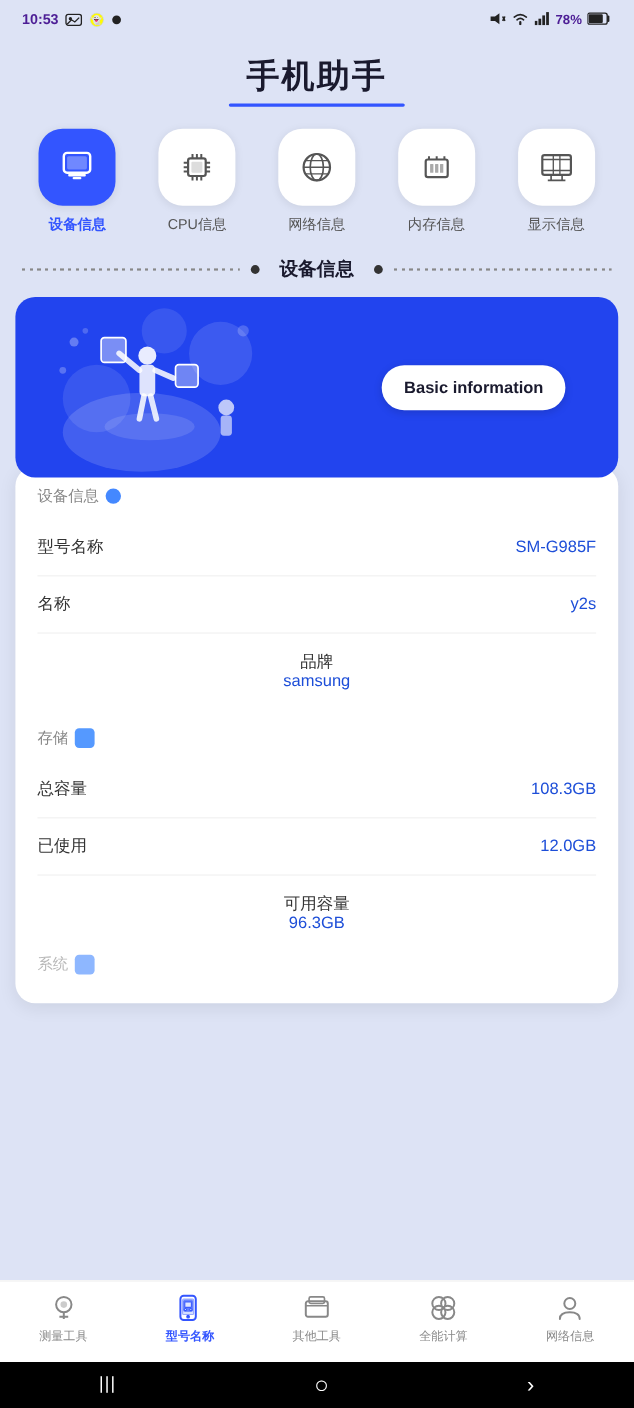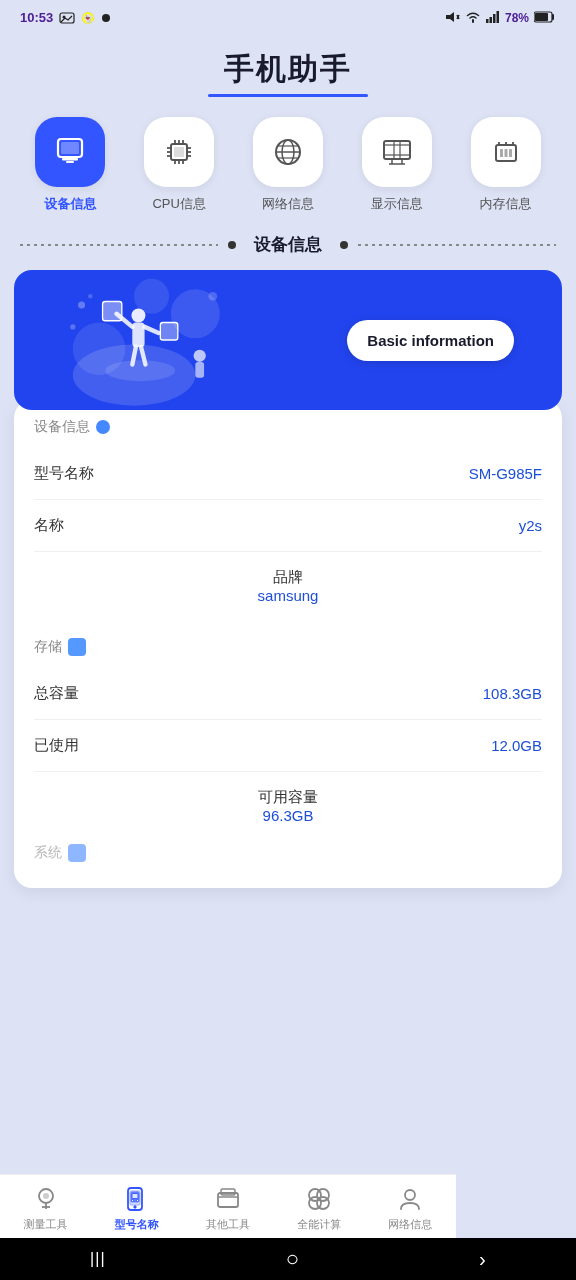--- a/index.html
+++ b/index.html
@@ -100,21 +100,21 @@
       border-radius: 50%;
       background: #333;
     }
 
     
     .banner-card {
       margin: 0 14px;
       border-radius: 18px;
       overflow: hidden;
       background: #2244ee;
-      height: 140px;
+      height: 164px;
       position: relative;
       display: flex;
       align-items: center;
     }
     .banner-illustration {
       width: 55%;
       height: 100%;
       position: relative;
       overflow: hidden;
     }
@@ -170,27 +170,27 @@
     .info-row-label { color: #333; font-weight: 500; }
     .info-row-value { color: #1d4ed8; font-weight: 400; }
 
     .storage-section { margin-top: 18px; }
 
     
     .bottom-nav {
       position: fixed;
       bottom: 0;
       left: 0;
-      width: 456px;
+      width: 576px;
       background: #fff;
       border-top: 1px solid #eee;
       display: flex;
       justify-content: space-around;
       align-items: center;
-      padding: 10px 0 6px;
+      padding: 10px 0 16px;
       z-index: 100;
     }
     .bottom-nav-item {
       display: flex;
       flex-direction: column;
       align-items: center;
       gap: 4px;
       cursor: pointer;
       min-width: 60px;
     }
@@ -332,46 +332,46 @@
           <line x1="7" y1="11" x2="27" y2="11" stroke="#555" stroke-width="1.2"></line>
           <line x1="7" y1="23" x2="27" y2="23" stroke="#555" stroke-width="1.2"></line>
         </svg>
       </div>
       <span class="nav-label">网络信息</span>
     </div>
 
     <div class="nav-item">
       <div class="nav-icon-wrap">
         <svg viewBox="0 0 34 34" fill="none">
+          <rect x="7" y="10" width="20" height="16" rx="2" stroke="#555" stroke-width="2"></rect>
+          <rect x="11" y="14" width="3" height="8" rx="0.5" fill="#aaa"></rect>
+          <rect x="15.5" y="14" width="3" height="8" rx="0.5" fill="#aaa"></rect>
+          <rect x="20" y="14" width="3" height="8" rx="0.5" fill="#aaa"></rect>
+          <line x1="10" y1="10" x2="10" y2="7" stroke="#555" stroke-width="1.8"></line>
+          <line x1="17" y1="10" x2="17" y2="7" stroke="#555" stroke-width="1.8"></line>
+          <line x1="24" y1="10" x2="24" y2="7" stroke="#555" stroke-width="1.8"></line>
+        </svg>
+      </div>
+      <span class="nav-label">内存信息</span>
+    </div>
+
+    <div class="nav-item">
+      <div class="nav-icon-wrap">
+        <svg viewBox="0 0 34 34" fill="none">
           <rect x="4" y="6" width="26" height="18" rx="2" stroke="#555" stroke-width="2"></rect>
           <line x1="4" y1="10" x2="30" y2="10" stroke="#555" stroke-width="1.2"></line>
           <line x1="4" y1="20" x2="30" y2="20" stroke="#555" stroke-width="1.2"></line>
           <line x1="14" y1="6" x2="14" y2="24" stroke="#555" stroke-width="1.2"></line>
           <line x1="20" y1="6" x2="20" y2="24" stroke="#555" stroke-width="1.2"></line>
           <line x1="12" y1="24" x2="12" y2="29" stroke="#555" stroke-width="1.5"></line>
           <line x1="22" y1="24" x2="22" y2="29" stroke="#555" stroke-width="1.5"></line>
           <line x1="9" y1="29" x2="25" y2="29" stroke="#555" stroke-width="1.5"></line>
         </svg>
       </div>
       <span class="nav-label">显示信息</span>
-    </div>
-
-    <div class="nav-item">
-      <div class="nav-icon-wrap">
-        <svg viewBox="0 0 34 34" fill="none">
-          <rect x="7" y="10" width="20" height="16" rx="2" stroke="#555" stroke-width="2"></rect>
-          <rect x="11" y="14" width="3" height="8" rx="0.5" fill="#aaa"></rect>
-          <rect x="15.5" y="14" width="3" height="8" rx="0.5" fill="#aaa"></rect>
-          <rect x="20" y="14" width="3" height="8" rx="0.5" fill="#aaa"></rect>
-          <line x1="10" y1="10" x2="10" y2="7" stroke="#555" stroke-width="1.8"></line>
-          <line x1="17" y1="10" x2="17" y2="7" stroke="#555" stroke-width="1.8"></line>
-          <line x1="24" y1="10" x2="24" y2="7" stroke="#555" stroke-width="1.8"></line>
-        </svg>
-      </div>
-      <span class="nav-label">内存信息</span>
     </div>
 
   </div>
 
   <div class="section-header" style="padding: 0 20px;">
     <div class="wave"></div>
     <div class="dot"></div>
     <span style="padding: 0 8px;">设备信息</span>
     <div class="dot"></div>
     <div class="wave"></div>

